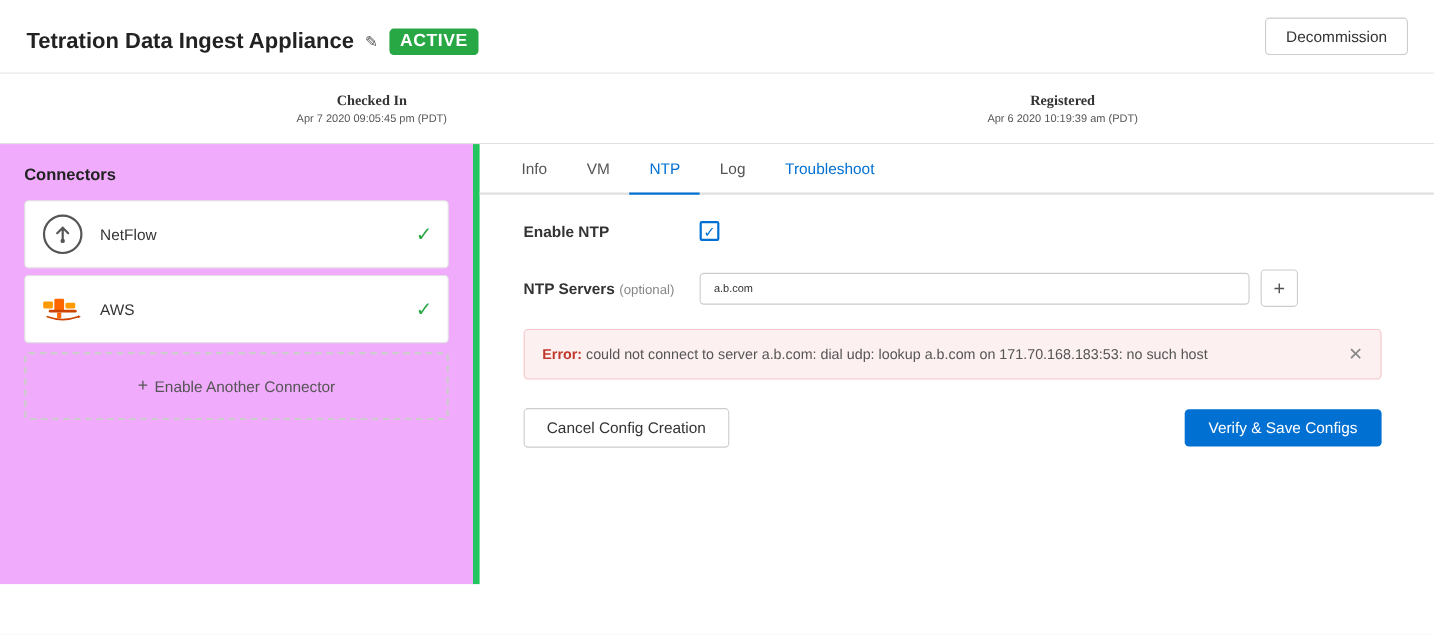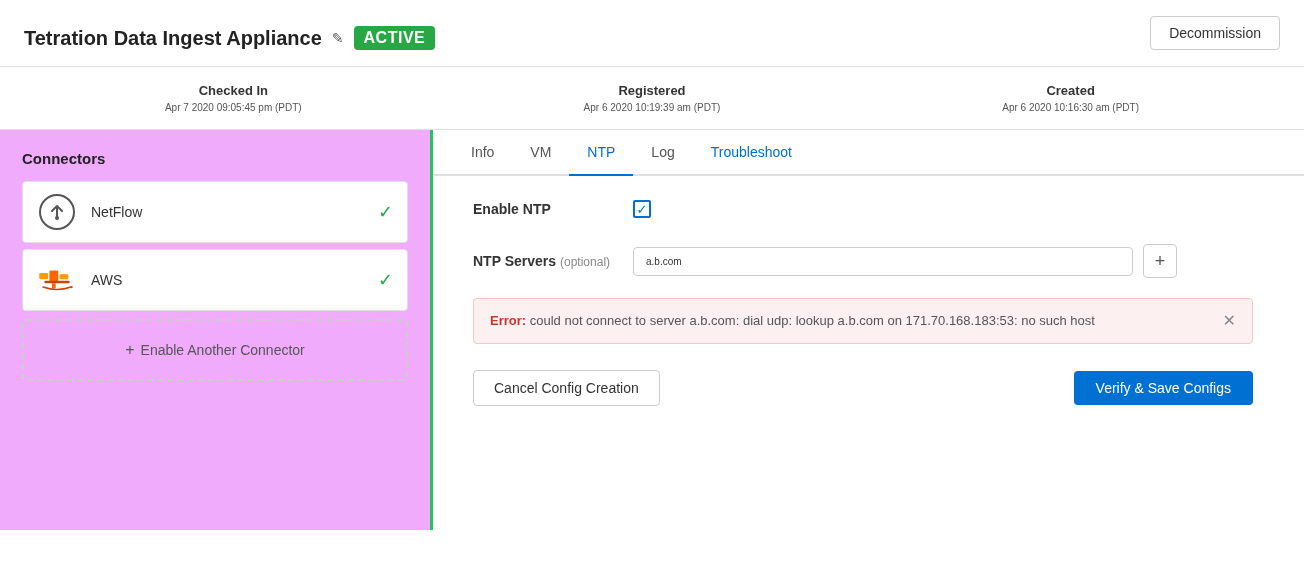--- a/index.html
+++ b/index.html
@@ -64,20 +64,21 @@
       background: #fff;
     }
     .meta-item {
       text-align: center;
     }
     .meta-label {
       font-weight: 700;
       font-size: 13px;
       color: #333;
       margin-bottom: 4px;
+      font-family: Liberation Serif, serif;
     }
     .meta-value {
       font-size: 10px;
       color: #555;
     }
     
     .main-content {
       display: flex;
       padding: 0;
       background: #f5f5f5;
@@ -140,21 +141,21 @@
     }
     .plus-icon {
       margin-right: 6px;
       font-size: 16px;
       color: #555;
     }
     
     .right-panel {
       flex: 1;
       background: #fff;
-      border-left: 3px solid #22c55e;
+      border-left: 6px solid #22c55e;
       padding: 0;
     }
     
     .tabs {
       display: flex;
       border-bottom: 2px solid #e0e0e0;
       padding: 0 20px;
     }
     .tab {
       padding: 14px 18px;
@@ -332,24 +333,20 @@
 
   <div class="meta-row">
     <div class="meta-item">
       <div class="meta-label">Checked In</div>
       <div class="meta-value">Apr 7 2020 09:05:45 pm (PDT)</div>
     </div>
     <div class="meta-item">
       <div class="meta-label">Registered</div>
       <div class="meta-value">Apr 6 2020 10:19:39 am (PDT)</div>
     </div>
-    <div class="meta-item">
-      <div class="meta-label">Created</div>
-      <div class="meta-value">Apr 6 2020 10:16:30 am (PDT)</div>
-    </div>
   </div>
 
   <div class="main-content">
 
     <div class="sidebar">
       <div class="sidebar-title">Connectors</div>
 
       <div class="connector-card">
         <div class="connector-icon">
           <div class="netflow-circle">

